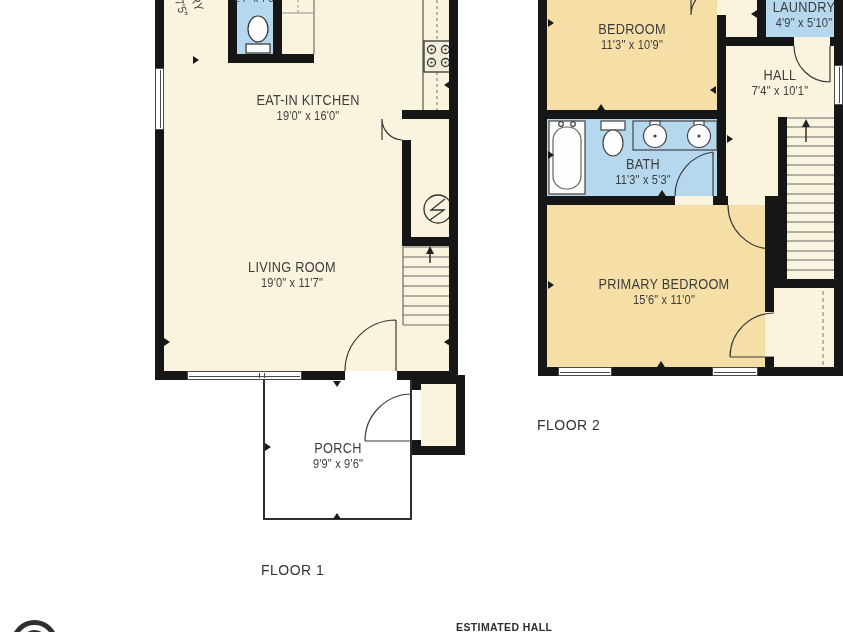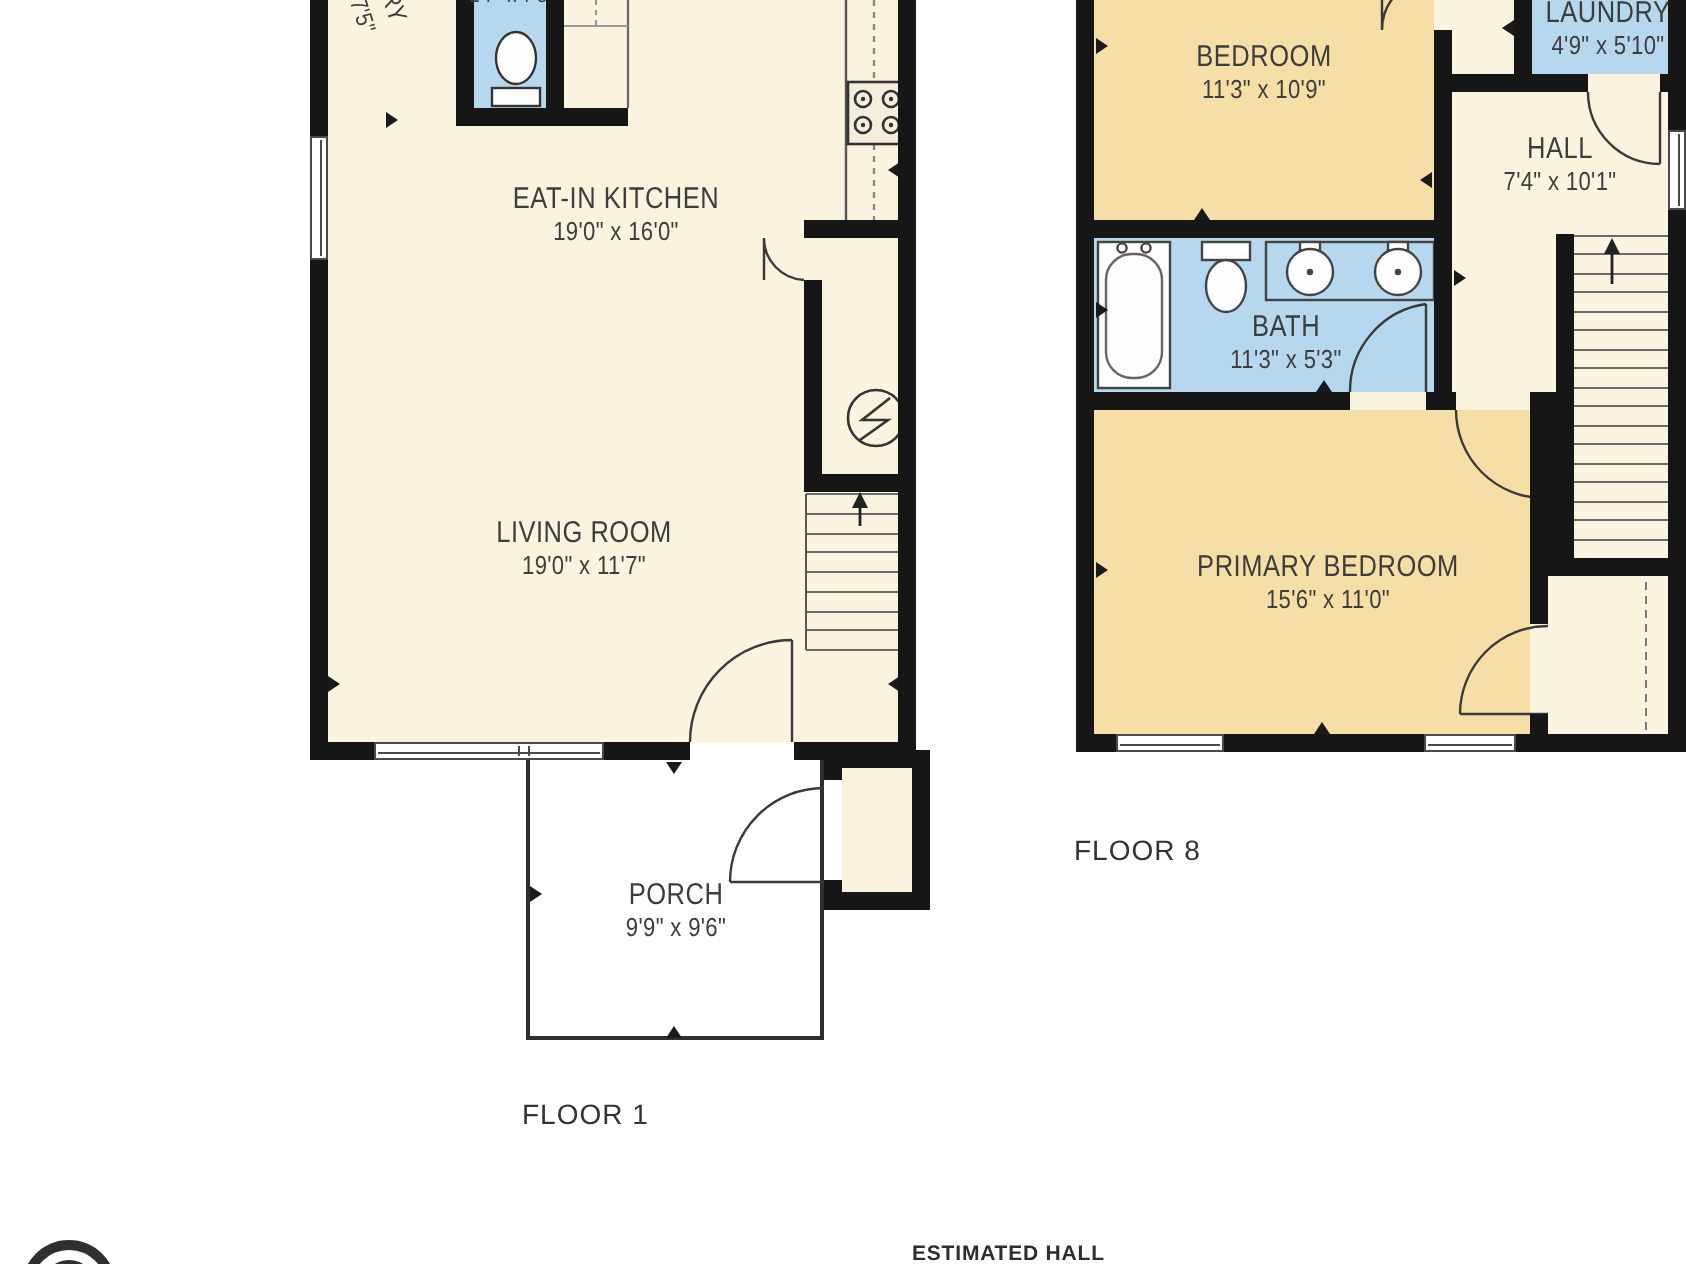--- a/index.html
+++ b/index.html
@@ -230,20 +230,20 @@
   </div>
   <div class="rlabel" style="left:643px;top:155px">
     <span class="rname">BATH</span>
     <span class="rdims">11'3" x 5'3"</span>
   </div>
   <div class="rlabel" style="left:664px;top:275px">
     <span class="rname">PRIMARY BEDROOM</span>
     <span class="rdims">15'6" x 11'0"</span>
   </div>
 
-  <div class="floor-label" style="left:261px;top:549px">FLOOR 1</div>
-  <div class="floor-label" style="left:537px;top:417px">FLOOR 8</div>
+  <div class="floor-label" style="left:261px;top:562px">FLOOR 1</div>
+  <div class="floor-label" style="left:537px;top:417px">FLOOR 2</div>
   <div class="footer-label" style="left:456px;top:621px">ESTIMATED HALL</div>
   <div class="logo" style="left:11px;top:620px">
     <div class="inner"></div>
   </div>
 
 </div>
 
 </body></html>

